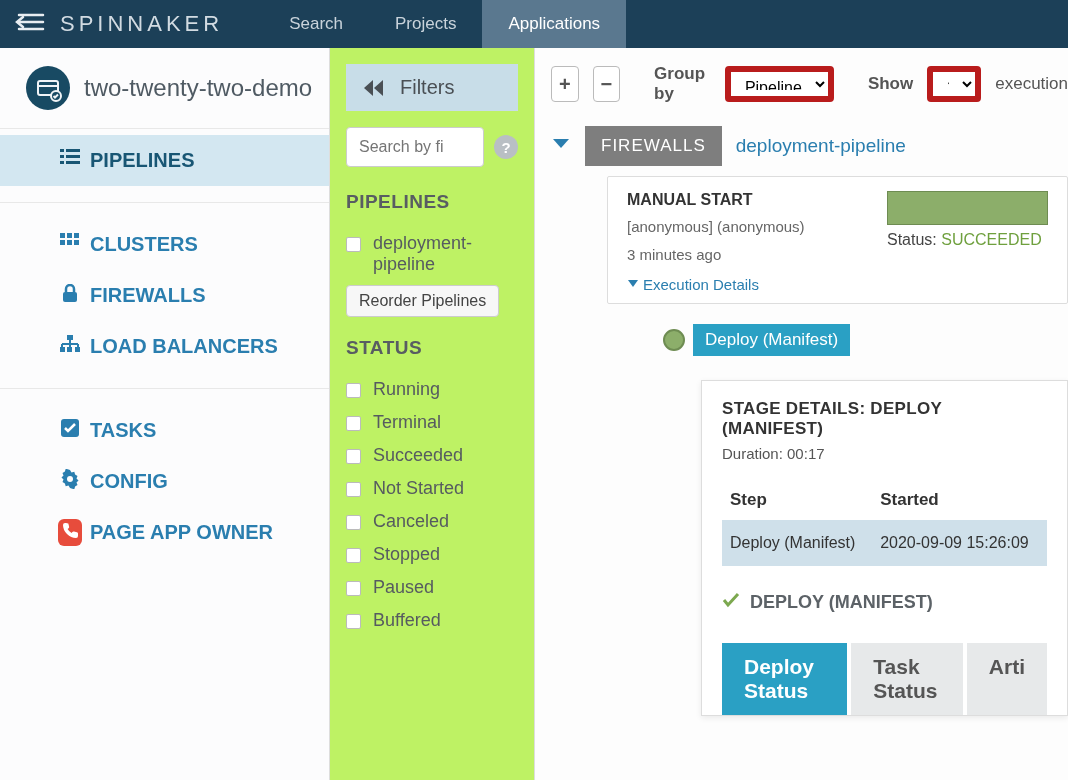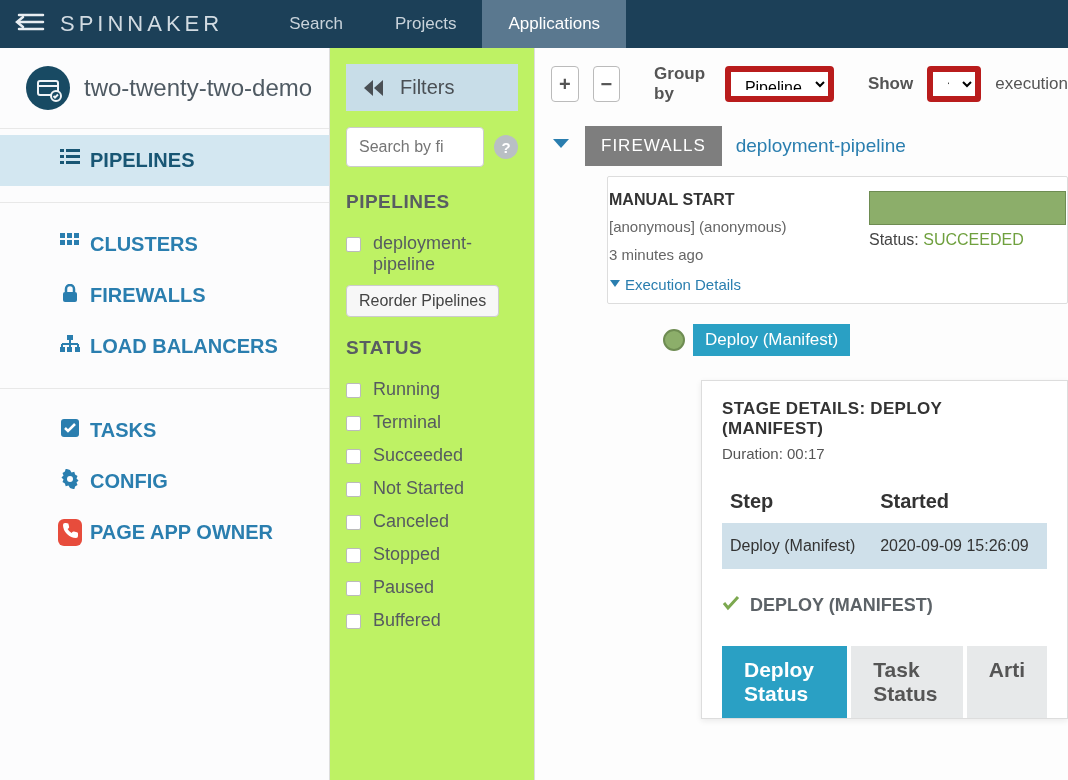--- a/index.html
+++ b/index.html
@@ -48,40 +48,40 @@
   .sq-btn { width: 36px; height: 36px; border: 1px solid #bbb; background: #fff; border-radius: 4px; font-size: 20px; font-weight: bold; display: flex; align-items: center; justify-content: center; cursor: pointer; color:#555;}
   .toolbar-label { font-size: 17px; font-weight: 600; color: #555; margin-left: 20px; }
   .select { border: 6px solid #b91c1c; background: #fff; padding: 6px 10px; font-size: 16px; border-radius: 4px; height: 36px; }
   .exec-label { font-size: 17px; color: #555; }
 
   .pipeline-header-row { display: flex; align-items: center; gap: 14px; margin-bottom: 10px; }
   .chev-toggle { color: #2a7eaf; cursor: pointer; }
   .platform-tag { background: #7e7e7e; color: #fff; padding: 10px 16px; font-size: 17px; letter-spacing: 1px; font-weight: 500;}
   .pipeline-name-link { font-size: 19px; color: #2a7eaf; cursor: pointer; font-weight:500;}
 
-  .exec-card { margin-left: 56px; border: 1px solid #ddd; border-radius: 2px; padding: 14px 1px 10px; display: flex; gap: 40px; background:#fff; margin-bottom: 6px; justify-content: center;}
+  .exec-card { margin-left: 56px; border: 1px solid #ddd; border-radius: 2px; padding: 14px 19px 10px; display: flex; gap: 40px; background:#fff; margin-bottom: 6px; justify-content: center;}
   .exec-left { flex: 0 0 220px; }
   .exec-trigger { font-weight: 700; font-size: 16px; color: #333; }
   .exec-sub { font-size: 15px; color: #666; line-height: 1.35; margin-top: 8px;}
   .exec-details-link { font-size: 15px; color: #2a7eaf; cursor: pointer; margin-top: 10px; display: flex; align-items: center; gap: 4px;}
   .exec-right { flex: 1; }
   .progress-bar { height: 34px; background: #8cae6a; border: 1px solid #6e8c52; margin-bottom: 6px; }
   .status-line { font-size: 16px; color: #444; }
   .status-line .succeeded { color: #6fa03e; font-weight: 500;}
 
   .stage-branch { margin-left: 86px; padding: 14px 0 0 26px; position:relative; }
   .stage-node { display: inline-flex; align-items: center; gap: 8px; }
   .stage-dot { width: 22px; height: 22px; border-radius: 50%; background: #8cae6a; border: 2px solid #6e8c52; }
   .stage-tag { background: #2aa0c4; color: #fff; padding: 6px 12px; font-size: 17px; font-weight: 500; cursor:pointer;}
 
   .stage-details { margin-left: 150px; margin-top: 24px; border: 1px solid #ddd; background: #fff; padding: 18px 20px 0; box-shadow: 0 2px 6px rgba(0,0,0,0.08);}
   .stage-details h3 { font-size: 17px; font-weight: 700; color: #333; letter-spacing: 0.3px;}
   .duration { font-size: 15px; color: #555; margin-top: 6px; margin-bottom: 18px;}
   .steps-table { width: 100%; border-collapse: collapse; }
-  .steps-table th { text-align: left; font-size: 20px; font-weight: 600; padding: 10px 8px; color: #333;}
+  .steps-table th { text-align: left; font-size: 17px; font-weight: 600; padding: 10px 8px; color: #333;}
   .steps-table td { padding: 14px 8px; font-size: 16px; background: #cfe0ea; color: #333;}
   .deploy-sub { margin-top: 26px; display: flex; align-items: center; gap: 10px; font-size: 18px; font-weight: 600; color: #5c6267; }
   .deploy-check { color: #7ca84f; }
   .tabbar { display: flex; gap: 4px; margin-top: 30px; }
   .tabbar .tab { background: #e7e9ea; padding: 12px 22px; font-size: 21px; font-weight: 700; color: #555; cursor: pointer;}
   .tabbar .tab.active { background: #2aa0c4; color: #fff; }
 </style>
 </head>
 <body>
 

